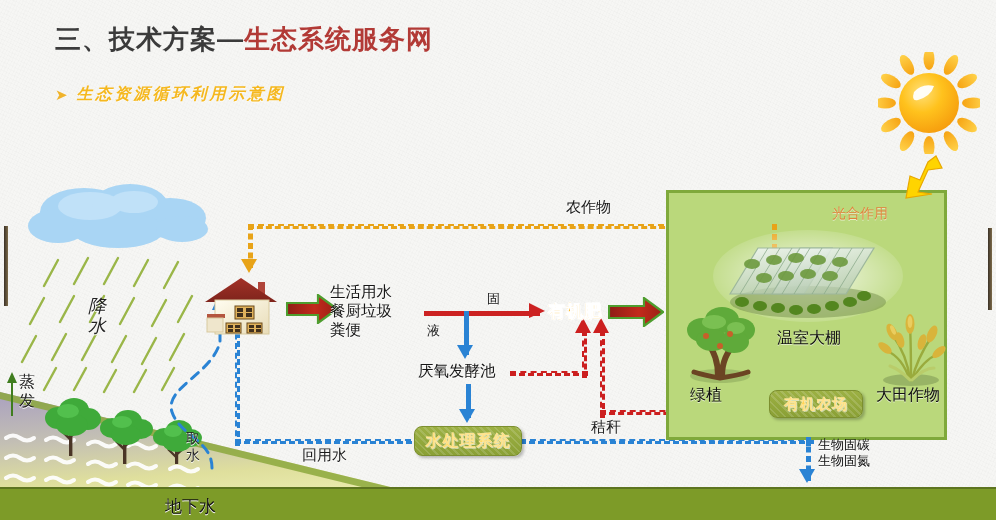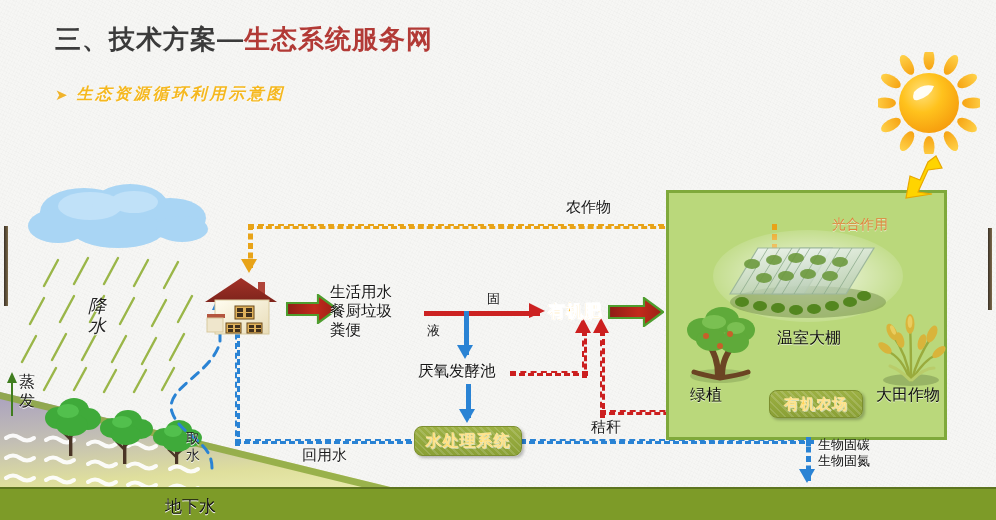--- a/index.html
+++ b/index.html
@@ -51,21 +51,21 @@
 
   
   #stack-waste{left:330px;top:282px;width:96px;text-align:left;font-size:15.5px;color:#161616;line-height:19px;
                text-shadow:0 1px 0 #fff;}
   #lbl-anaerobic{left:418px;top:361px;font-size:15.5px;color:#161616;text-shadow:0 1px 0 #fff;white-space:nowrap;}
   #lbl-solid{left:487px;top:290px;}
   #lbl-liquid{left:427px;top:322px;}
   #lbl-crop{left:530px;top:198px;font-size:15px;margin-left:36px;}
   #lbl-reuse{left:302px;top:446px;font-size:15px;}
   #lbl-straw{left:558px;top:418px;font-size:15px;margin-left:33px;}
-  #lbl-photo{left:832px;top:216px;font-size:14px;color:#e0833a;text-shadow:0 1px 0 rgba(255,255,255,.6);font-family:Liberation Mono, monospace;}
+  #lbl-photo{left:832px;top:205px;font-size:14px;color:#e0833a;text-shadow:0 1px 0 rgba(255,255,255,.6);font-family:Liberation Mono, monospace;}
   #lbl-bio{left:818px;top:437px;font-size:13px;color:#111;line-height:16px;text-shadow:0 1px 0 #fff;}
 
   
   #word-fert{left:548px;top:300px;font-size:17px;font-weight:bold;color:#fbb415;letter-spacing:1px;
     -webkit-text-stroke:0.7px #ffffff;
     text-shadow:1px 1px 0 rgba(255,255,255,.95),-1px 0 0 rgba(255,255,255,.9),0 -1px 0 rgba(255,255,255,.9);}
 
   
   .chip{
     background:

